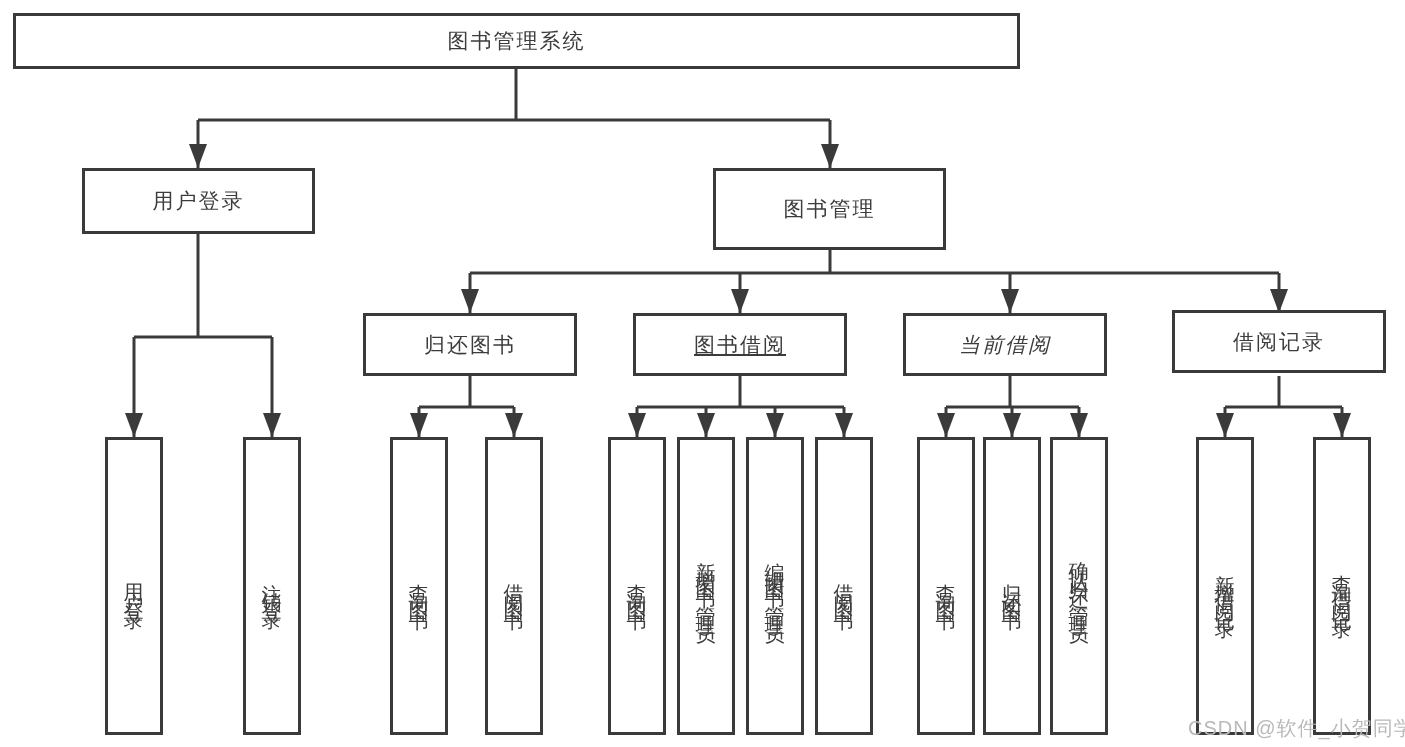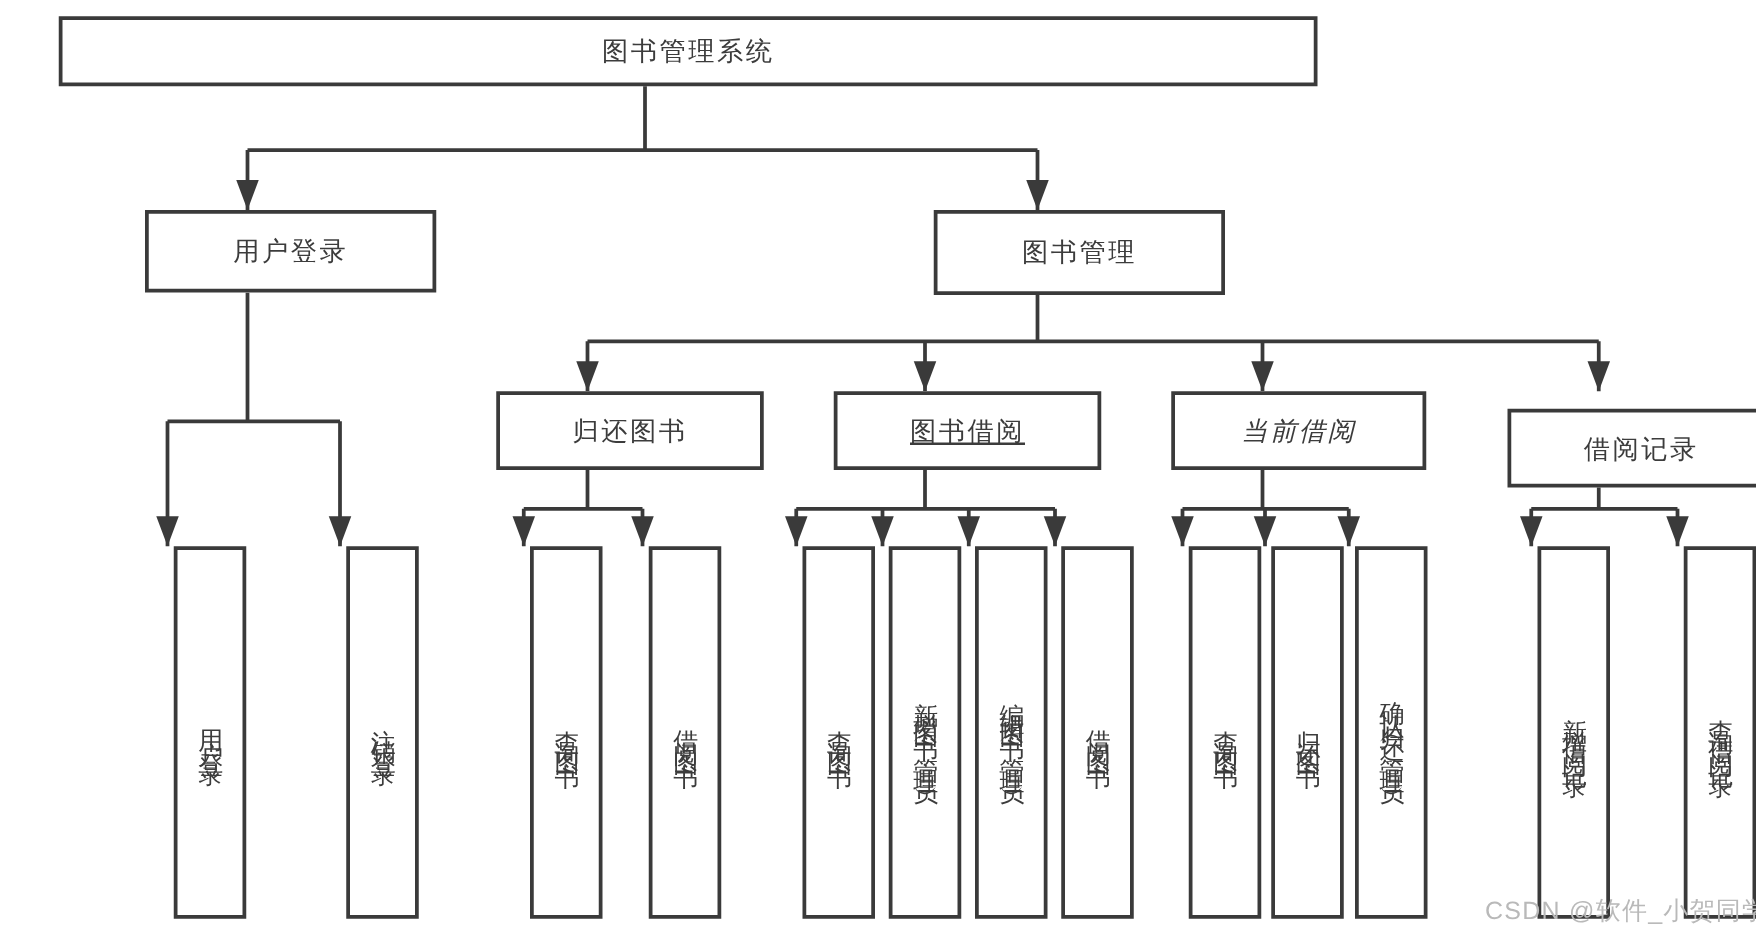--- a/index.html
+++ b/index.html
@@ -9,37 +9,36 @@
   .box{
     position:absolute;
     box-sizing:border-box;
     background:#ffffff;
     border:3px solid #3a3a3a;
     display:flex;
     align-items:center;
     justify-content:center;
     color:#3c3c3c;
     z-index:2;
-    margin-left:34px;
   }
   .hbox{font-size:21px;letter-spacing:2px;white-space:nowrap;}
   .vbox{
     writing-mode:vertical-rl;
     text-orientation:mixed;
     font-size:20px;
     letter-spacing:9px;
     line-height:1;
   }
   .root{left:13px;top:13px;width:1007px;height:56px;}
   .n-user-login{left:82px;top:168px;width:233px;height:66px;}
-  .n-book-mgmt{left:713px;top:168px;width:233px;height:68px;}
+  .n-book-mgmt{left:713px;top:168px;width:233px;height:82px;}
   .n-new-book{left:363px;top:313px;width:214px;height:63px;}
   .n-book-borrow{left:633px;top:313px;width:214px;height:63px;text-decoration:underline;}
   .n-cur-borrow{left:903px;top:313px;width:204px;height:63px;font-style:italic;}
-  .n-borrow-rec{left:1172px;top:327px;width:214px;height:63px;}
+  .n-borrow-rec{left:1172px;top:310px;width:214px;height:63px;}
   .leaf{top:437px;width:58px;height:298px;}
   .l-user-login{left:105px;}
   .l-logout{left:243px;}
   .l-nb-query{left:390px;}
   .l-nb-borrow{left:485px;}
   .l-bb-query{left:608px;}
   .l-bb-add{left:677px;}
   .l-bb-edit{left:746px;}
   .l-bb-borrow{left:815px;}
   .l-cb-query{left:917px;}

